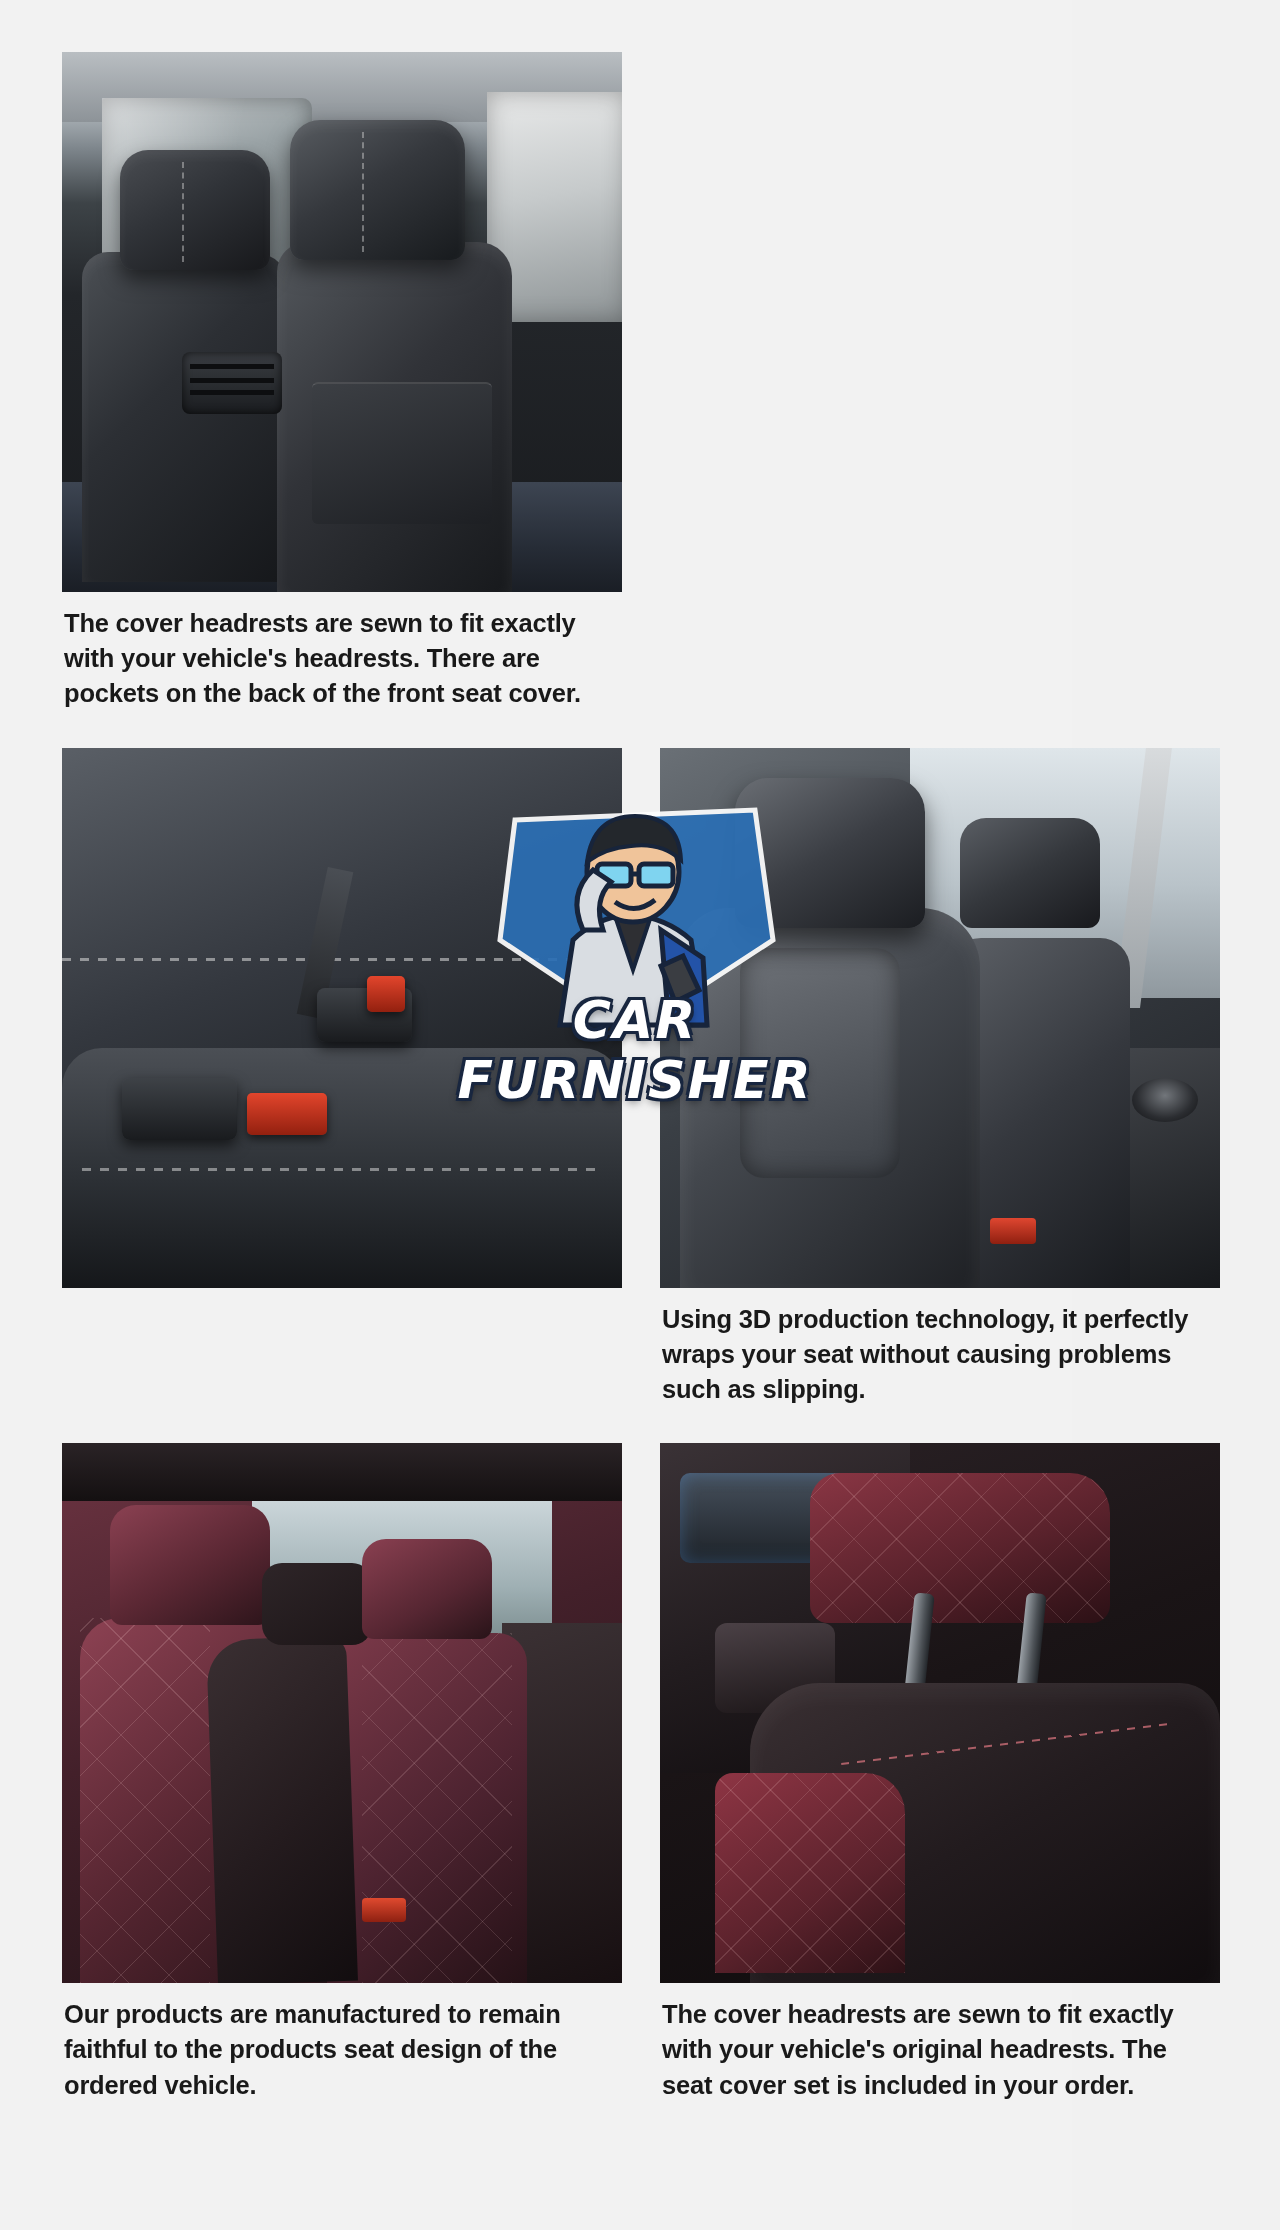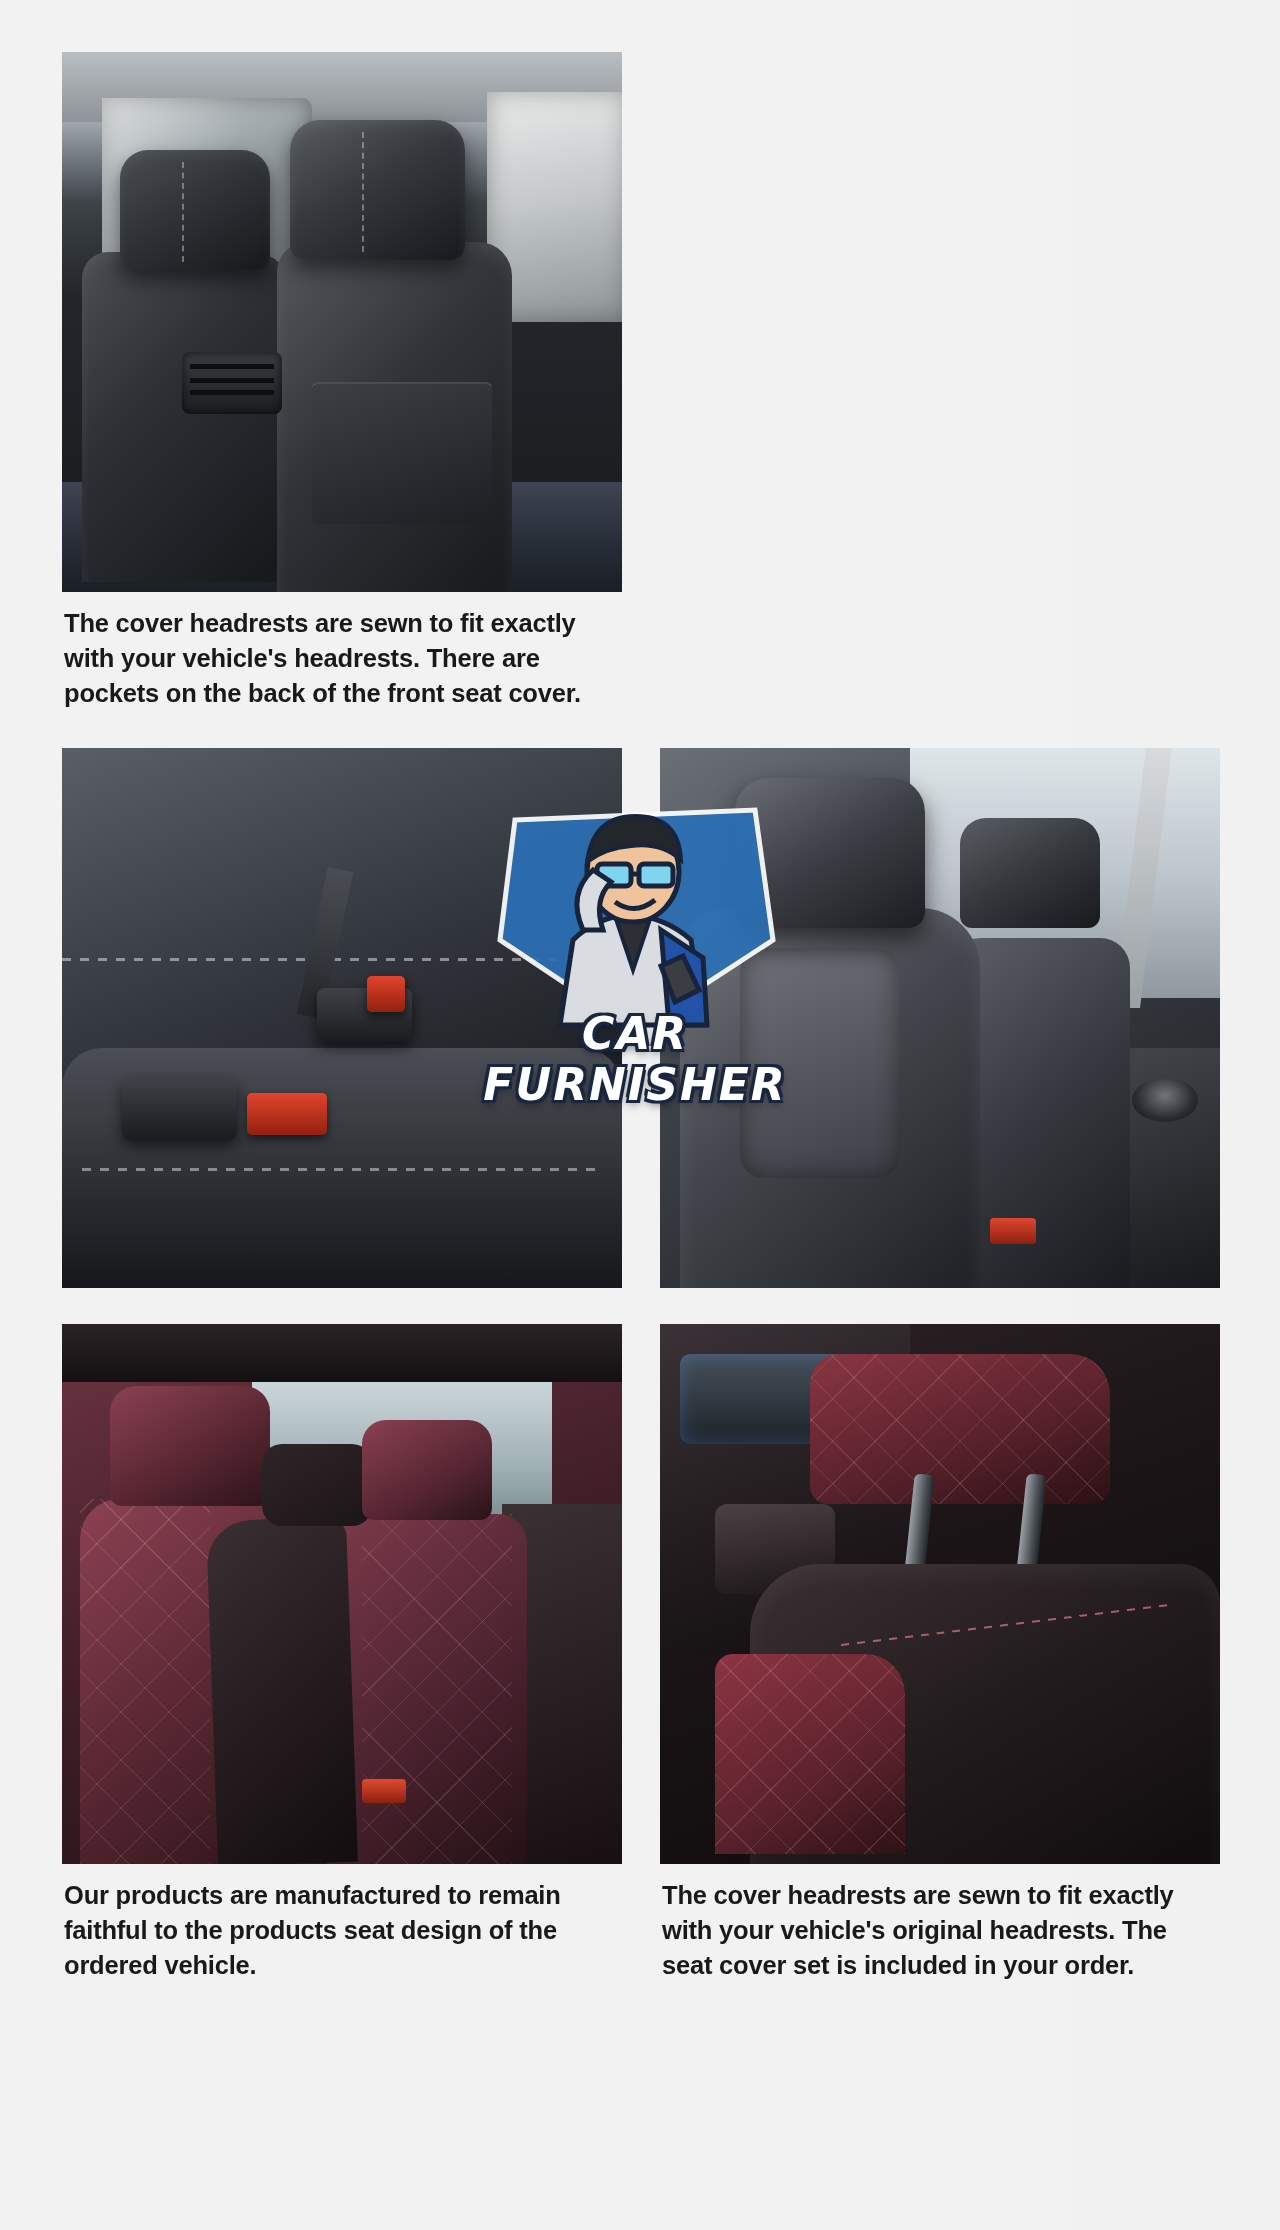--- a/index.html
+++ b/index.html
@@ -437,21 +437,21 @@
   }
   .wm-text {
     position: absolute;
     left: 0;
     bottom: 10px;
     width: 360px;
     text-align: center;
     font-family: "DejaVu Sans", sans-serif;
     font-weight: bold;
     font-style: italic;
-    font-size: 44px;
+    font-size: 52px;
     letter-spacing: 2px;
     color: #ffffff;
     text-shadow:
       -3px -3px 0 #18263f, 3px -3px 0 #18263f, -3px 3px 0 #18263f, 3px 3px 0 #18263f,
       0 4px 10px rgba(0,0,0,.55);
   }
 </style>
 </head>
 <body>
 
@@ -507,20 +507,21 @@
           <div class="consoleR"></div>
           <div class="seatB"></div>
           <div class="seatA"></div>
           <div class="suede"></div>
           <div class="hr"></div>
           <div class="hr2"></div>
           <div class="cupR"></div>
           <div class="clipR"></div>
         </div>
       </div>
+      <div class="caption">Using 3D production technology, it perfectly wraps your seat without causing problems such as slipping.</div>
     </div>
   </div>
 
   <div class="row-spacer"></div>
 
   <div class="grid">
 
     <div class="cell">
       <div class="photo">
         <div class="ph p5">

